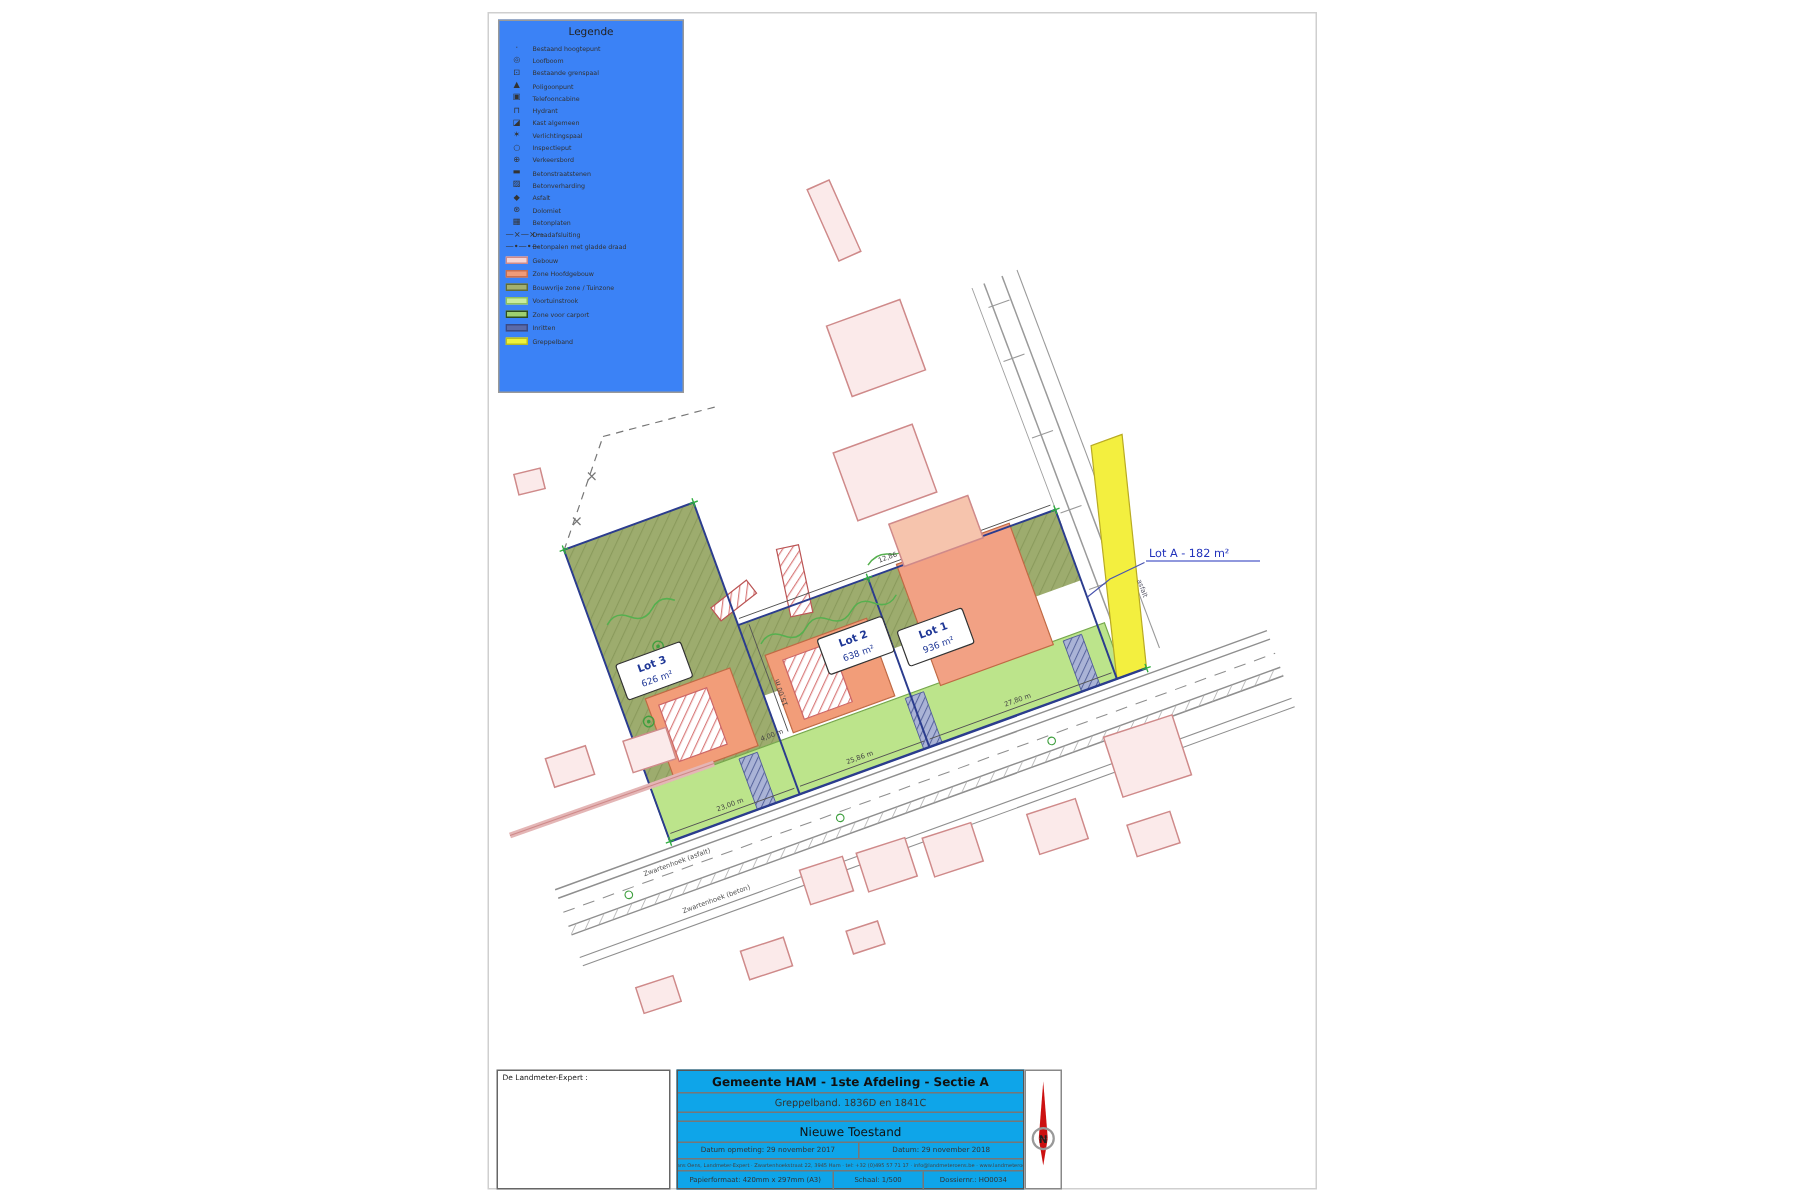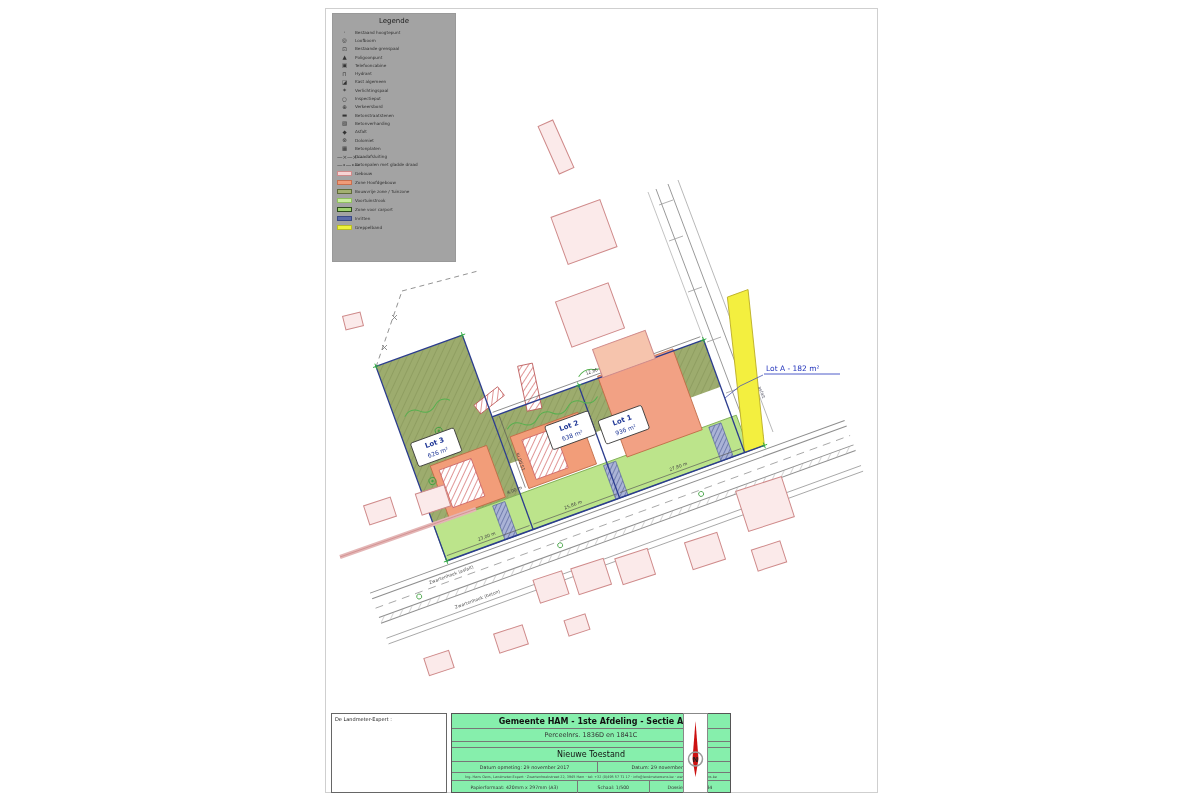--- a/index.html
+++ b/index.html
@@ -2,39 +2,39 @@
 <html><head>
 <meta charset="utf-8">
 <style>
   html,body{margin:0;padding:0;}
   body{width:1200px;height:800px;background:#ffffff;position:relative;overflow:hidden;
        font-family:"DejaVu Sans",sans-serif;-webkit-font-smoothing:antialiased;}
   .sheet{position:absolute;left:325px;top:8px;width:553px;height:785px;background:#fff;
          border:1px solid #cfcfcf;box-sizing:border-box;}
   
   .legend{position:absolute;left:6px;top:4px;width:124px;height:249px;border:1px solid #999;
-          background:#a3a3a3;padding:3px 4px;box-sizing:border-box;z-index:3;}
+          background:#3b82f6;padding:3px 4px;box-sizing:border-box;z-index:3;}
   .lg-title{text-align:center;font-size:7px;color:#222;margin-bottom:3px;}
   .lg-row{display:flex;align-items:center;height:8.3px;overflow:hidden;}
   .lg-row.sw{height:9px;}
   .lg-ic{width:15px;flex:0 0 15px;text-align:center;font-size:5.5px;line-height:8px;color:#333;white-space:nowrap;}
   .lg-sw{width:15px;height:5px;flex:0 0 15px;border:1px solid #888;box-sizing:border-box;}
   .lg-lb{font-size:4.2px;color:#333;margin-left:3px;white-space:nowrap;}
   
   .plan-svg{position:absolute;left:0;top:0;z-index:1;}
   
   .revs{position:absolute;left:5px;top:690px;z-index:2;}
   .rev-line{font-size:4.3px;color:#444;line-height:5.6px;white-space:nowrap;}
   .surv{position:absolute;left:5px;top:704px;width:116px;height:80px;border:1px solid #666;
         box-sizing:border-box;background:#fff;z-index:2;padding:2px 3px;}
   .surv-h{font-size:5px;color:#222;}
   .surv-lines{position:absolute;left:3px;bottom:3px;}
   .surv-line{font-size:4.4px;color:#333;line-height:5.8px;white-space:nowrap;}
-  .tblock{position:absolute;left:125px;top:704px;width:280px;height:80px;border:1px solid #555;
-          box-sizing:border-box;background:#86efac;z-index:2;display:flex;flex-direction:column;}
+  .tblock{position:absolute;left:125px;top:704px;width:232px;height:80px;border:1px solid #555;
+          box-sizing:border-box;background:#0ea5e9;z-index:2;display:flex;flex-direction:column;}
   .tb-r{border-bottom:1px solid #777;display:flex;align-items:center;justify-content:center;box-sizing:border-box;flex:0 0 auto;}
   .tb-r1{height:15px;font-size:8px;font-weight:bold;color:#111;}
   .tb-r2{height:13px;font-size:6.5px;color:#333;}
   .tb-gap{height:6px;}
   .tb-r3{height:14px;font-size:8px;font-weight:normal;color:#111;}
   .tb-r4{height:11px;font-size:4.8px;color:#333;padding:0;}
   .tb-r4 .cell,.tb-r6 .cell{display:flex;align-items:center;justify-content:center;height:100%;box-sizing:border-box;}
   .tb-r4 .cell{flex:1.1;}
   .tb-r4 .cell+.cell{border-left:1px solid #777;flex:1;}
   .tb-r5{height:8px;font-size:3.4px;color:#444;white-space:nowrap;overflow:hidden;}
@@ -335,21 +335,21 @@
     <div class="surv-line"></div>
         <div class="surv-line"></div>
         <div class="surv-line"></div>
         <div class="surv-line"></div>
         <div class="surv-line"></div>
       </div>
   </div>
 
   <div class="tblock">
     <div class="tb-r tb-r1">Gemeente HAM - 1ste Afdeling  - Sectie A</div>
-    <div class="tb-r tb-r2">Perceelnrs. 1836D en 1841C</div>
+    <div class="tb-r tb-r2">Greppelband. 1836D en 1841C</div>
     <div class="tb-r tb-gap"></div>
     <div class="tb-r tb-r3">Nieuwe Toestand</div>
     <div class="tb-r tb-r4">
       <div class="cell">Datum opmeting: 29 november 2017</div>
       <div class="cell">Datum: 29 november 2018</div>
     </div>
     <div class="tb-r tb-r5">Ing. Hans Oens, Landmeter-Expert · Zwartenhoekstraat 22, 3945 Ham · tel: +32 (0)495 57 71 17 · info@landmeteroens.be · www.landmeteroens.be</div>
     <div class="tb-r tb-r6">
       <div class="cell c1">Papierformaat: 420mm x 297mm (A3)</div>
       <div class="cell c2">Schaal: 1/500</div>

